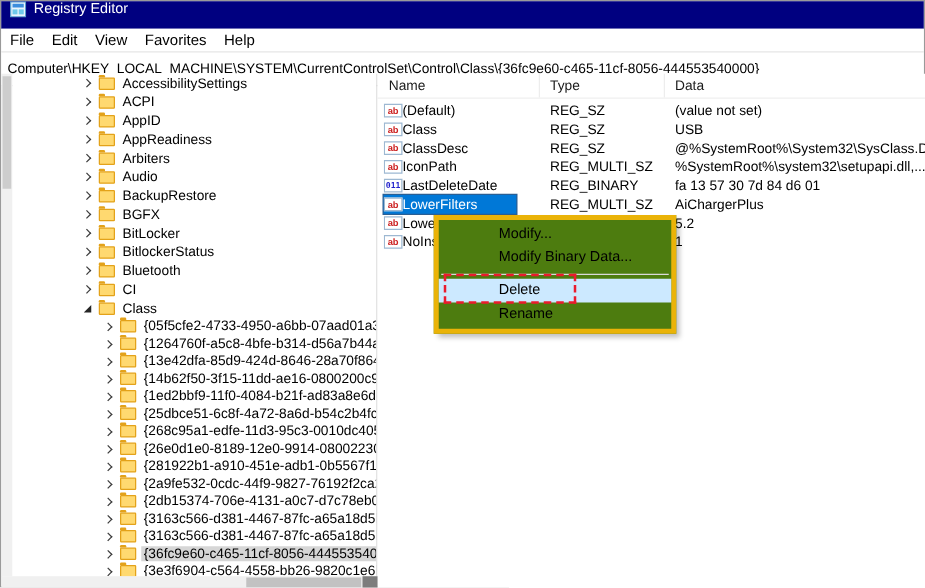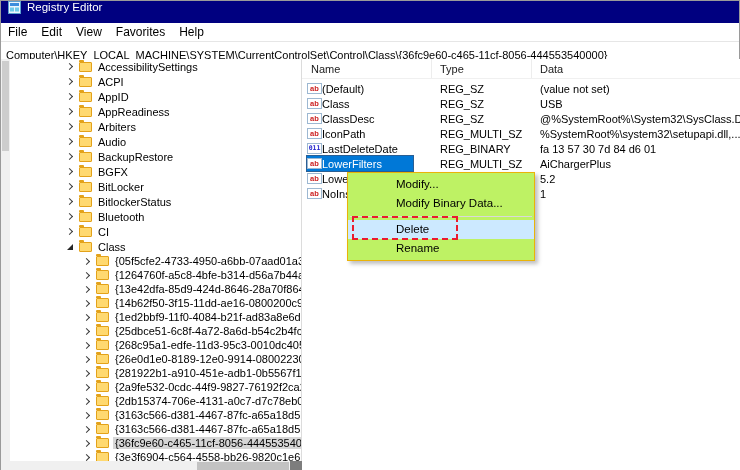--- a/index.html
+++ b/index.html
@@ -66,22 +66,22 @@
   .ldata{flex:1;font-size:11px;padding-left:8px;box-sizing:border-box;white-space:nowrap;overflow:hidden;}
   .lrow.selected .hl{background:var(--selection,#0078d7);box-shadow:0 0 0 1px #2a5f94;}
   .lrow.selected .lname{color:#fff;}
 
   
   .hscroll{position:absolute;left:0;top:460px;width:301px;height:10px;background:#f0f0f0;}
   .hthumb{position:absolute;left:196px;top:1px;width:92px;height:8px;background:#c2c2c2;}
   .hbtn{position:absolute;right:0;top:0;width:12px;height:10px;background:#7d7d7d;}
 
   
-  .cmenu{position:absolute;left:346px;top:171px;width:186px;background:#bef264;
-         border:1px solid #eab308;box-shadow:3px 3px 4px rgba(0,0,0,0.25);
+  .cmenu{position:absolute;left:346px;top:171px;width:186px;background:#4d7c0f;
+         border:4px solid #eab308;box-shadow:3px 3px 4px rgba(0,0,0,0.25);
          padding:2px 0;z-index:5;}
   .citem{height:19px;line-height:19px;padding-left:48px;font-size:11.5px;white-space:nowrap;}
   .citem.hl-item{background:var(--menu_highlight,#cce9ff);}
   .csep{height:1px;background:#d9d9d9;margin:3px 2px;}
   .cannot{position:absolute;left:4px;top:43px;width:106px;height:24px;
           border:2px dashed var(--annotation,#ea1b2d);z-index:6;pointer-events:none;box-sizing:border-box;}
 </style>
 </head>
 <body>
 

